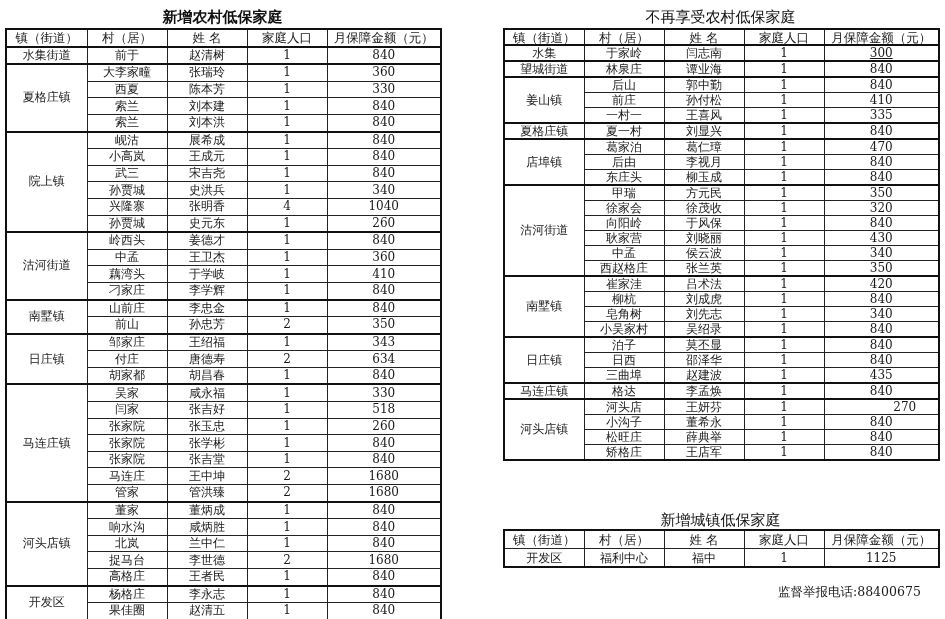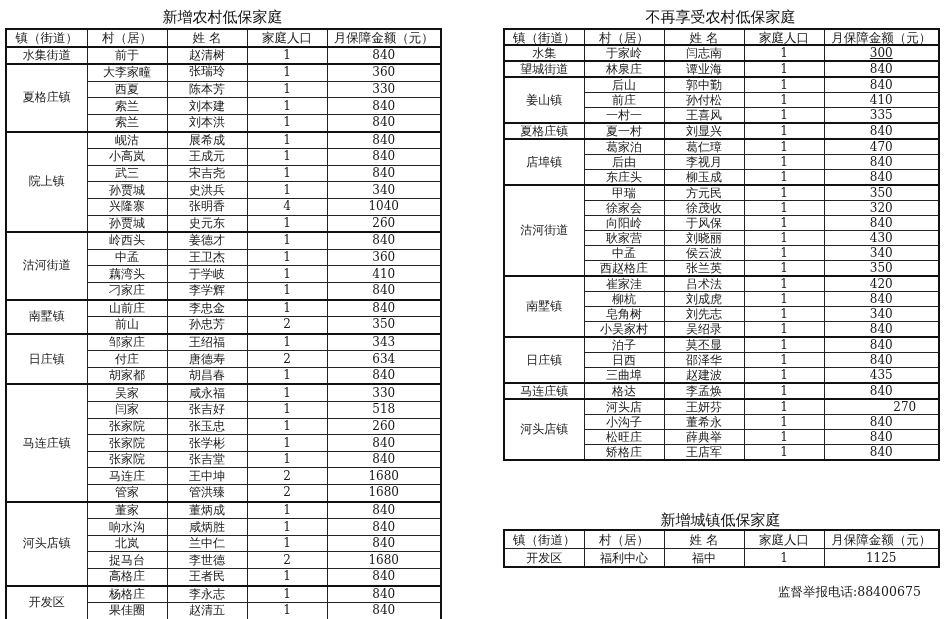--- a/index.html
+++ b/index.html
@@ -12,21 +12,21 @@
   table.outer { border:2px solid #111; }
   #tbl-left td, #tbl-left th { height:15.6px; line-height:15px; }
   #tbl-right td, #tbl-right th { height:14.0px; line-height:13px; }
   #tbl-bottom td, #tbl-bottom th { height:17px; line-height:16px; }
   th { font-size:12.5px; }
   .hotline { position:absolute; left:778px; top:584px; font-size:12.5px; color:#1a1a1a; }
 </style>
 </head>
 <body>
 
-<div class="title" style="left:5px;top:8px;width:435px;">新增农村低保家庭</div>
+<div class="title" style="left:5px;top:8px;width:435px;font-weight:bold;">新增农村低保家庭</div>
 <table id="tbl-left" class="outer" style="left:5px;top:28px;width:435px;">
   <colgroup>
       <col style="width:81px">
       <col style="width:80px">
       <col style="width:80px">
       <col style="width:80px">
       <col style="width:114px">
     </colgroup>
   <thead>
       <tr>
@@ -41,21 +41,21 @@
       <tr>
         <td rowspan="1" style="border-top: 2px solid rgb(17, 17, 17);">水集街道</td>
         <td style="border-top: 2px solid rgb(17, 17, 17);">前于</td>
         <td style="border-top: 2px solid rgb(17, 17, 17);">赵清树</td>
         <td style="border-top: 2px solid rgb(17, 17, 17);">1</td>
         <td style="border-top: 2px solid rgb(17, 17, 17);">840</td>
       </tr>
       <tr>
         <td rowspan="4" style="border-top: 2px solid rgb(17, 17, 17);">夏格庄镇</td>
         <td style="border-top: 2px solid rgb(17, 17, 17);">大李家疃</td>
-        <td style="border-top: 2px solid rgb(17, 17, 17); font-family: Liberation Mono, monospace;">张瑞玲</td>
+        <td style="border-top: 2px solid rgb(17, 17, 17);">张瑞玲</td>
         <td style="border-top: 2px solid rgb(17, 17, 17);">1</td>
         <td style="border-top: 2px solid rgb(17, 17, 17);">360</td>
       </tr>
       <tr>
         <td>西夏</td>
         <td>陈本芳</td>
         <td>1</td>
         <td>330</td>
       </tr>
       <tr>

